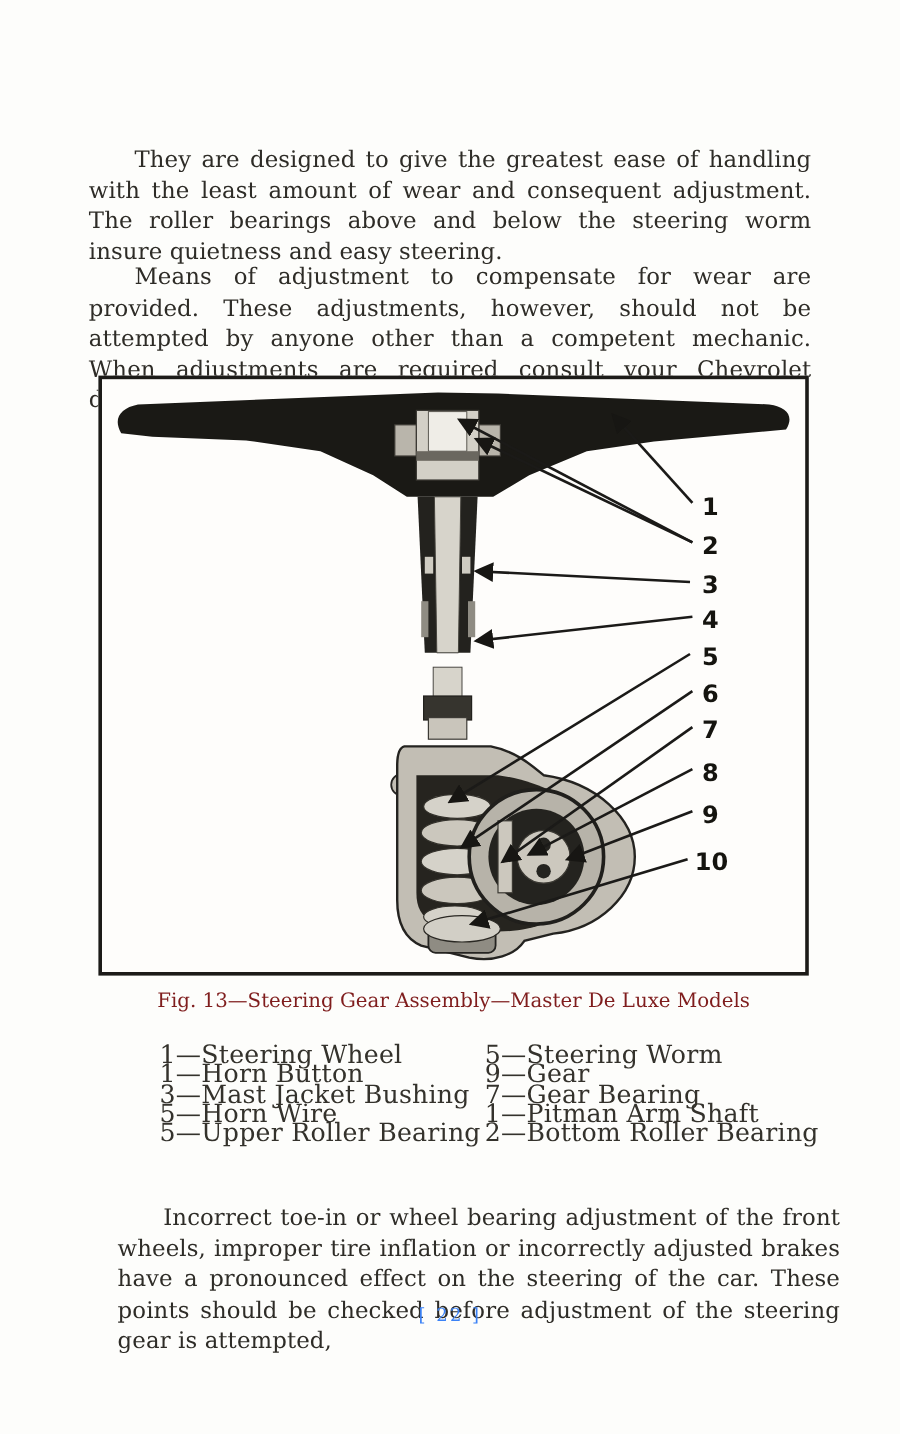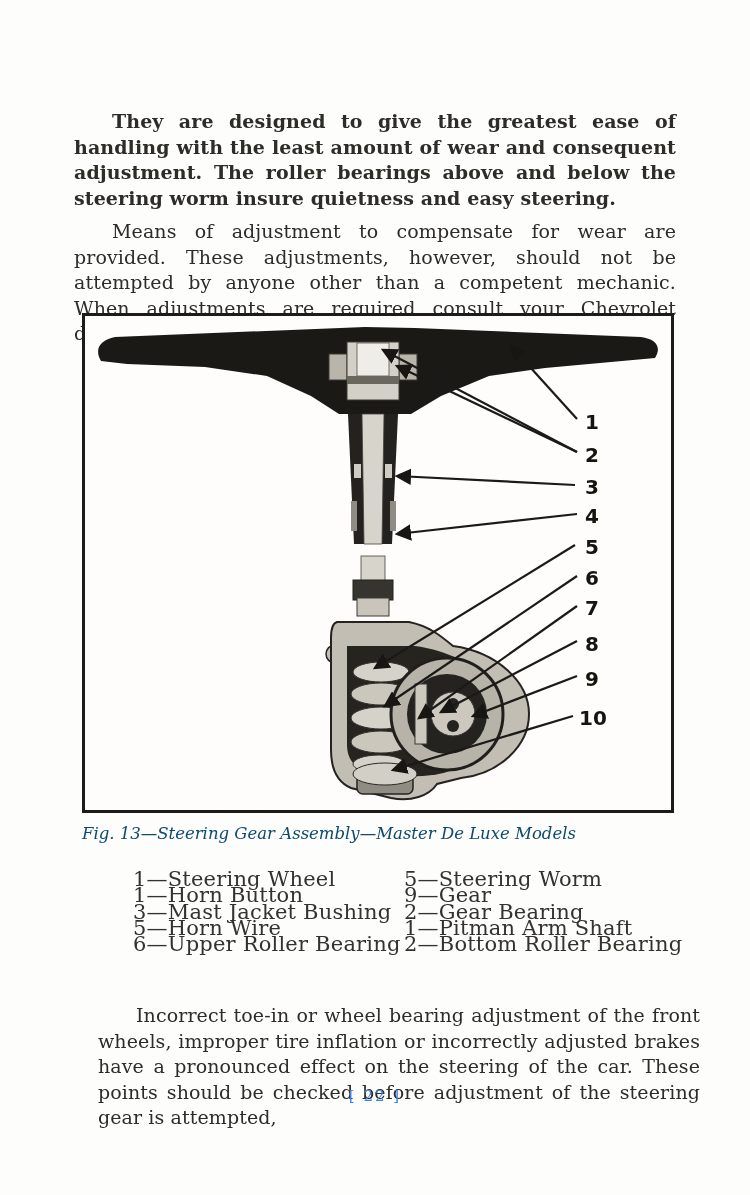--- a/index.html
+++ b/index.html
@@ -12,41 +12,40 @@
     overflow: hidden;
   }
   .para {
     position: absolute;
     left: 74px; width: 602px;
     font-size: 19px; line-height: 25.5px;
     text-align: justify;
     text-indent: 38px;
     letter-spacing: 0.1px;
   }
-  #para-1 { top: 90px; font-weight: bold; }
+  #para-1 { top: 102px; }
   #para-2 { top: 200px; }
   #para-3 { top: 984px; margin-left: 24px; }
 
   .figure-box {
     position: absolute;
     left: 82px; top: 313px;
     width: 586px; height: 494px;
     border: 3px solid #1c1b18;
     background: #fefdfb;
     box-sizing: content-box;
   }
   .figure-box svg { display: block; width: 100%; height: 100%; }
 
   .figure-caption {
     position: absolute;
     left: 82px; top: 824px; width: 592px;
-    text-align: left;
-    font-style: italic;
+    text-align: center;
     font-size: 16.5px;
-    color: #0c4a6e;
+    color: #7f1d1d;
   }
 
   .parts-col {
     position: absolute;
     top: 871px;
     font-size: 21px;
     line-height: 16.3px;
     letter-spacing: 0.2px;
     color: #34322c;
   }
@@ -171,25 +170,25 @@
   </svg>
 </div>
 
 <div class="figure-caption">Fig. 13—Steering Gear Assembly—Master De Luxe Models</div>
 
 <div class="parts-col" id="parts-left">
   <div>1—Steering Wheel</div>
   <div>1—Horn Button</div>
   <div>3—Mast Jacket Bushing</div>
   <div>5—Horn Wire</div>
-  <div>6—Upper Roller Bearing</div>
+  <div>5—Upper Roller Bearing</div>
 </div>
 <div class="parts-col" id="parts-right">
   <div>5—Steering Worm</div>
   <div>9—Gear</div>
-  <div>2—Gear Bearing</div>
+  <div>7—Gear Bearing</div>
   <div>1—Pitman Arm Shaft</div>
   <div>2—Bottom Roller Bearing</div>
 </div>
 
 <p class="para" id="para-3">Incorrect toe-in or wheel bearing adjustment of the front wheels, improper tire inflation or incorrectly adjusted brakes have a pronounced effect on the steering of the car.  These points should be checked before adjustment of the steering gear is attempted,</p>
 
 <div class="page-number">[ 22 ]</div>
 
 </body></html>

